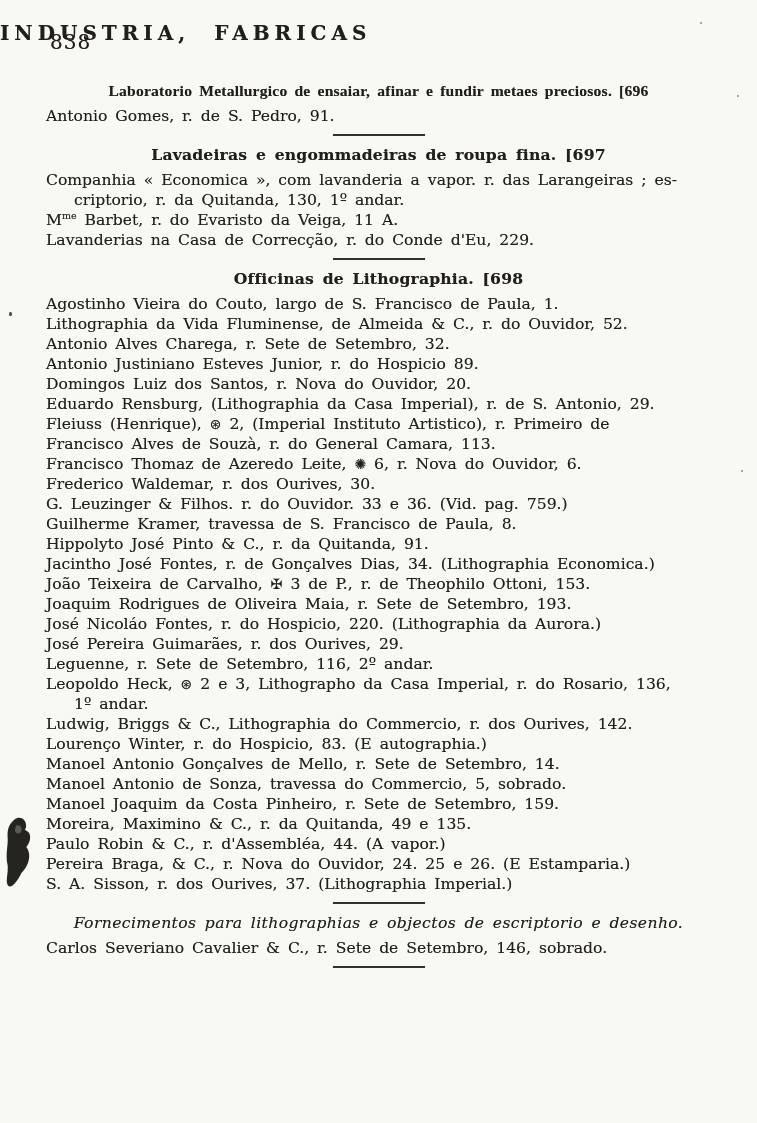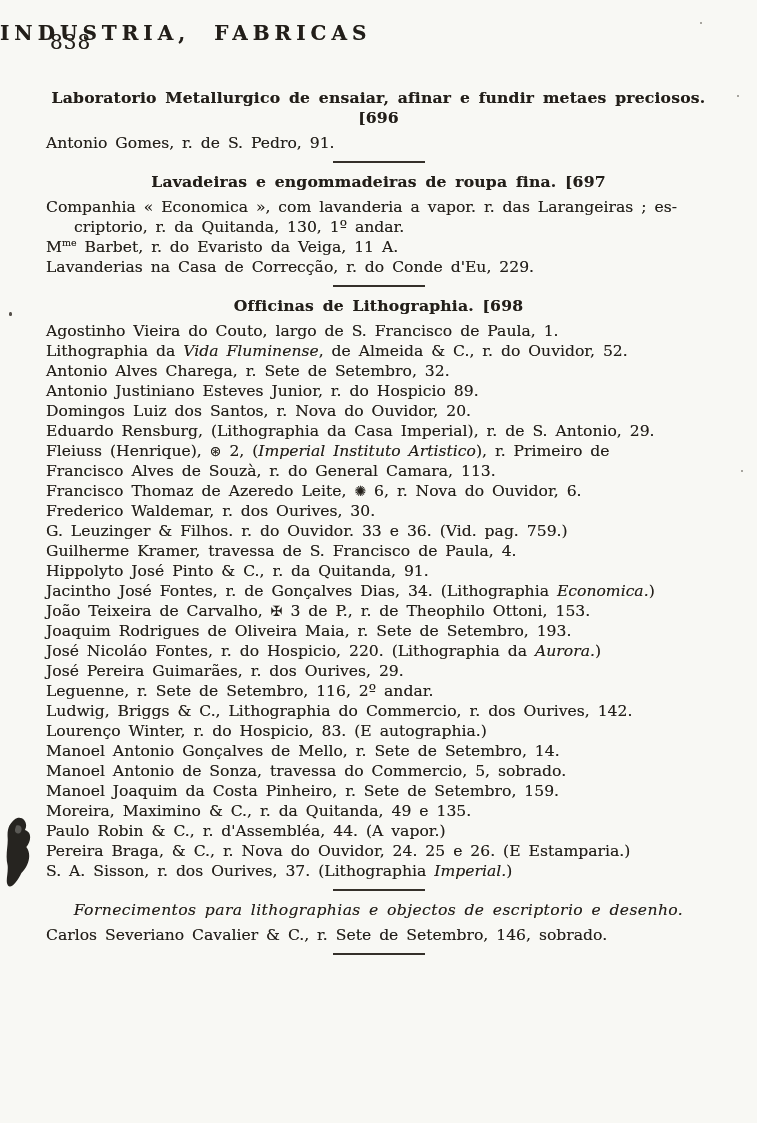--- a/index.html
+++ b/index.html
@@ -17,28 +17,28 @@
   .page-number{position:absolute;left:50px;top:30px;font-size:20px;letter-spacing:1px;}
   .running-header{
     position:absolute;left:0;right:0;top:21px;
     font-weight:bold;font-size:20px;letter-spacing:5px;word-spacing:12px;
   }
   section{margin:0;}
   .heading{
     text-align:center;font-weight:bold;font-size:15.6px;line-height:20px;
     margin:9px 46px 5px 46px;word-spacing:3px;letter-spacing:0.2px;
   }
-  #sections section:first-child .heading{margin-top:29px;}
+  #sections section:first-child .heading{margin-top:22px;font-family:Liberation Serif, serif;}
   .heading.italic{font-style:italic;font-weight:normal;letter-spacing:0.4px;text-align:center;}
   .entry{
     margin:0 40px 0 46px;
     padding-left:28px;text-indent:-28px;
     font-size:15.6px;line-height:20px;word-spacing:3px;
   }
-  .entry .it{font-style:italic;}
+  .entry .it{}
   .entry .sup{vertical-align:super;font-size:9.5px;line-height:0;}
   .glyph{font-family:"DejaVu Sans","Liberation Sans",sans-serif;font-size:14px;}
   .divider{
     width:92px;height:2px;background:#35302a;margin:8px auto 6px auto;
     box-shadow:0 0 0.5px #35302a;
   }
   .ink-smudge{position:absolute;left:5px;top:816px;width:36px;height:80px;transform:rotate(2deg);}
   .speck{position:absolute;background:#8d8a83;border-radius:50%;}
   .speck.s1{left:700px;top:22px;width:2px;height:2px;}
   .speck.s2{left:737px;top:95px;width:2px;height:2px;}
@@ -76,28 +76,29 @@
         <p class="entry"><span class="">Lithographia da </span><span class="it ">Vida Fluminense</span><span class="">, de Almeida &amp; C., r. do Ouvidor, 52.</span></p>
         <p class="entry"><span class="">Antonio Alves Charega, r. Sete de Setembro, 32.</span></p>
         <p class="entry"><span class="">Antonio Justiniano Esteves Junior, r. do Hospicio 89.</span></p>
         <p class="entry"><span class="">Domingos Luiz dos Santos, r. Nova do Ouvidor, 20.</span></p>
         <p class="entry"><span class="">Eduardo Rensburg, (Lithographia da Casa Imperial), r. de S. Antonio, 29.</span></p>
         <p class="entry"><span class="">Fleiuss (Henrique), </span><span class="glyph">⊛</span><span class=""> 2, (</span><span class="it ">Imperial Instituto Artistico</span><span class="">), r. Primeiro de</span><br></p>
         <p class="entry"><span class="">Francisco Alves de Souzà, r. do General Camara, 113.</span></p>
         <p class="entry"><span class="">Francisco Thomaz de Azeredo Leite, </span><span class="glyph">✺</span><span class=""> 6, r. Nova do Ouvidor, 6.</span></p>
         <p class="entry"><span class="">Frederico Waldemar, r. dos Ourives, 30.</span></p>
         <p class="entry"><span class="">G. Leuzinger &amp; Filhos. r. do Ouvidor. 33 e 36. (Vid. pag. 759.)</span></p>
-        <p class="entry"><span class="">Guilherme Kramer, travessa de S. Francisco de Paula, 4.</span></p>
+        <p class="entry"><span class="">Guilherme Kramer, travessa de S. Francisco de Paula, 8.</span></p>
         <p class="entry"><span class="">Hippolyto José Pinto &amp; C., r. da Quitanda, 91.</span></p>
         <p class="entry"><span class="">Jacintho José Fontes, r. de Gonçalves Dias, 34. (Lithographia </span><span class="it ">Economica.</span><span class="">)</span></p>
         <p class="entry"><span class="">João Teixeira de Carvalho, </span><span class="glyph">✠</span><span class=""> 3 de P., r. de Theophilo Ottoni, 153.</span></p>
         <p class="entry"><span class="">Joaquim Rodrigues de Oliveira Maia, r. Sete de Setembro, 193.</span></p>
         <p class="entry"><span class="">José Nicoláo Fontes, r. do Hospicio, 220. (Lithographia da </span><span class="it ">Aurora.</span><span class="">)</span></p>
         <p class="entry"><span class="">José Pereira Guimarães, r. dos Ourives, 29.</span></p>
         <p class="entry"><span class="">Leguenne, r. Sete de Setembro, 116, 2º andar.</span></p>
+        <p class="entry"><span class="">Leopoldo Heck, </span><span class="glyph">⊛</span><span class=""> 2 e 3, Lithographo da Casa Imperial, r. do Rosario, 136,</span><br><span class="">1º andar.</span></p>
         <p class="entry"><span class="">Ludwig, Briggs &amp; C., Lithographia do Commercio, r. dos Ourives, 142.</span></p>
         <p class="entry"><span class="">Lourenço Winter, r. do Hospicio, 83. (E autographia.)</span></p>
         <p class="entry"><span class="">Manoel Antonio Gonçalves de Mello, r. Sete de Setembro, 14.</span></p>
         <p class="entry"><span class="">Manoel Antonio de Sonza, travessa do Commercio, 5, sobrado.</span></p>
         <p class="entry"><span class="">Manoel Joaquim da Costa Pinheiro, r. Sete de Setembro, 159.</span></p>
         <p class="entry"><span class="">Moreira, Maximino &amp; C., r. da Quitanda, 49 e 135.</span></p>
         <p class="entry"><span class="">Paulo Robin &amp; C., r. d'Assembléa, 44. (A vapor.)</span></p>
         <p class="entry"><span class="">Pereira Braga, &amp; C., r. Nova do Ouvidor, 24. 25 e 26. (E Estamparia.)</span></p>
         <p class="entry"><span class="">S. A. Sisson, r. dos Ourives, 37. (Lithographia </span><span class="it ">Imperial.</span><span class="">)</span></p>
         <div class="divider"></div>

